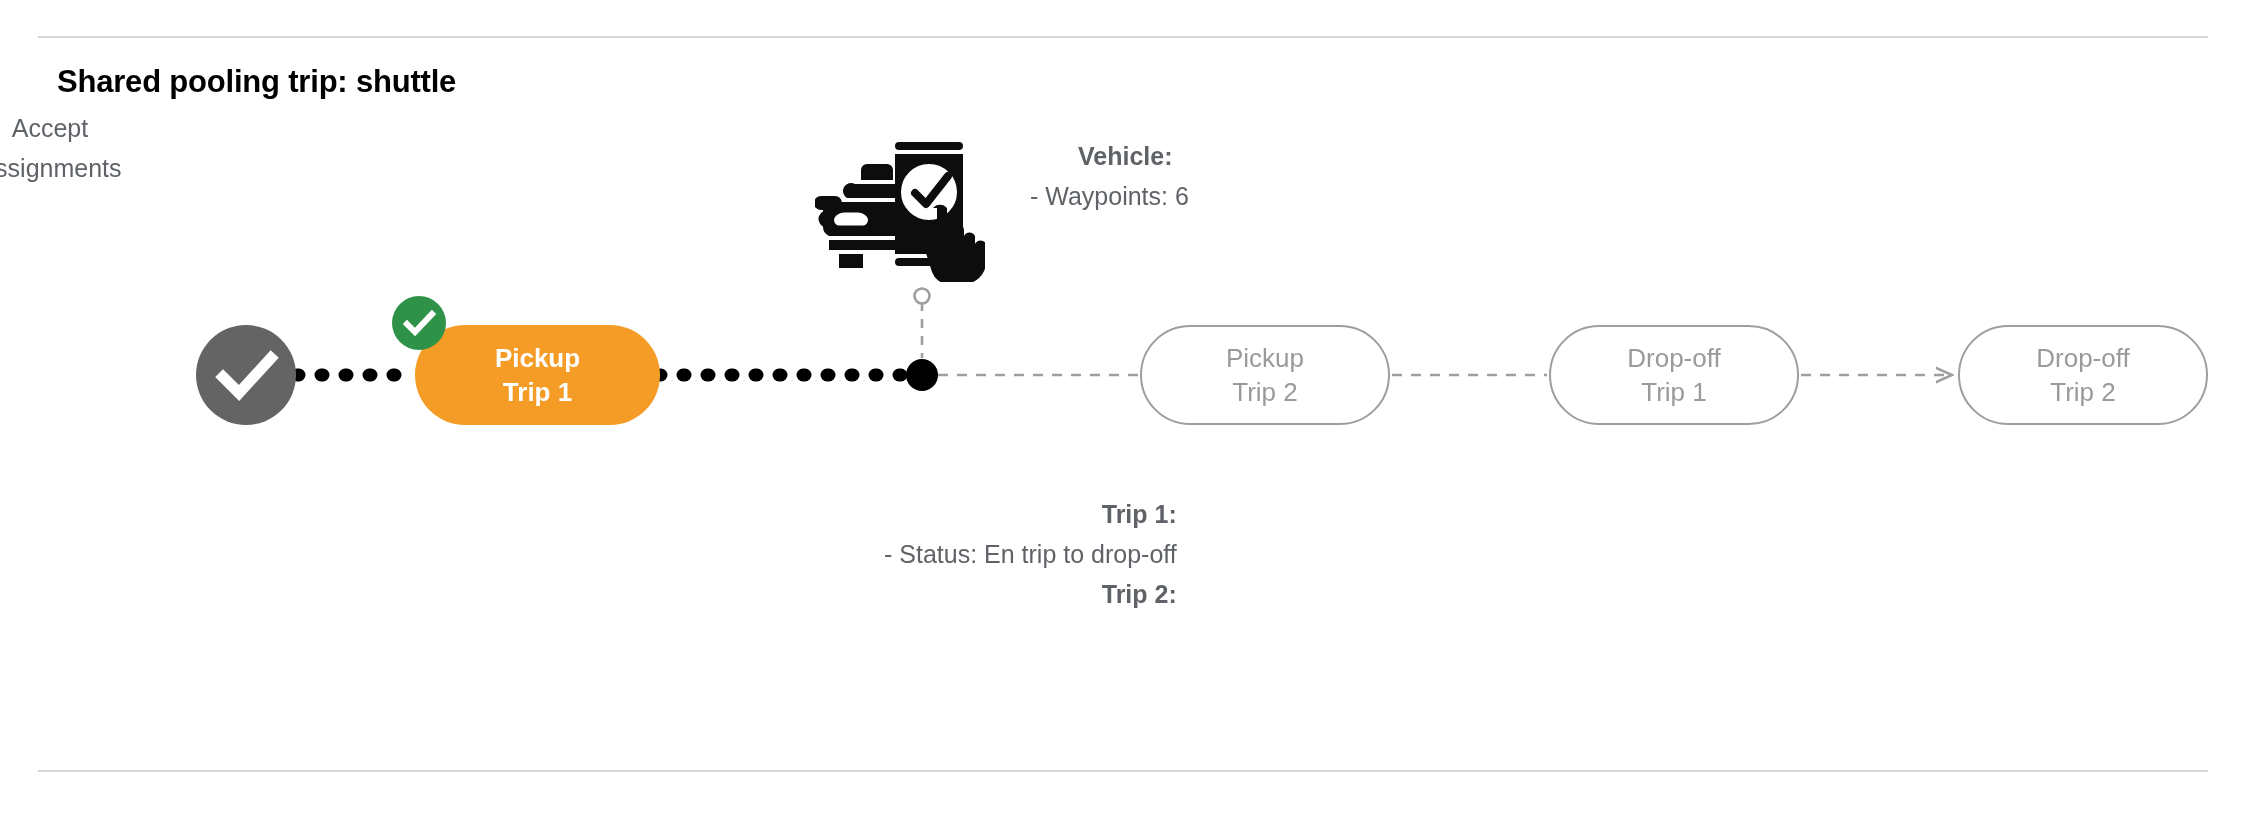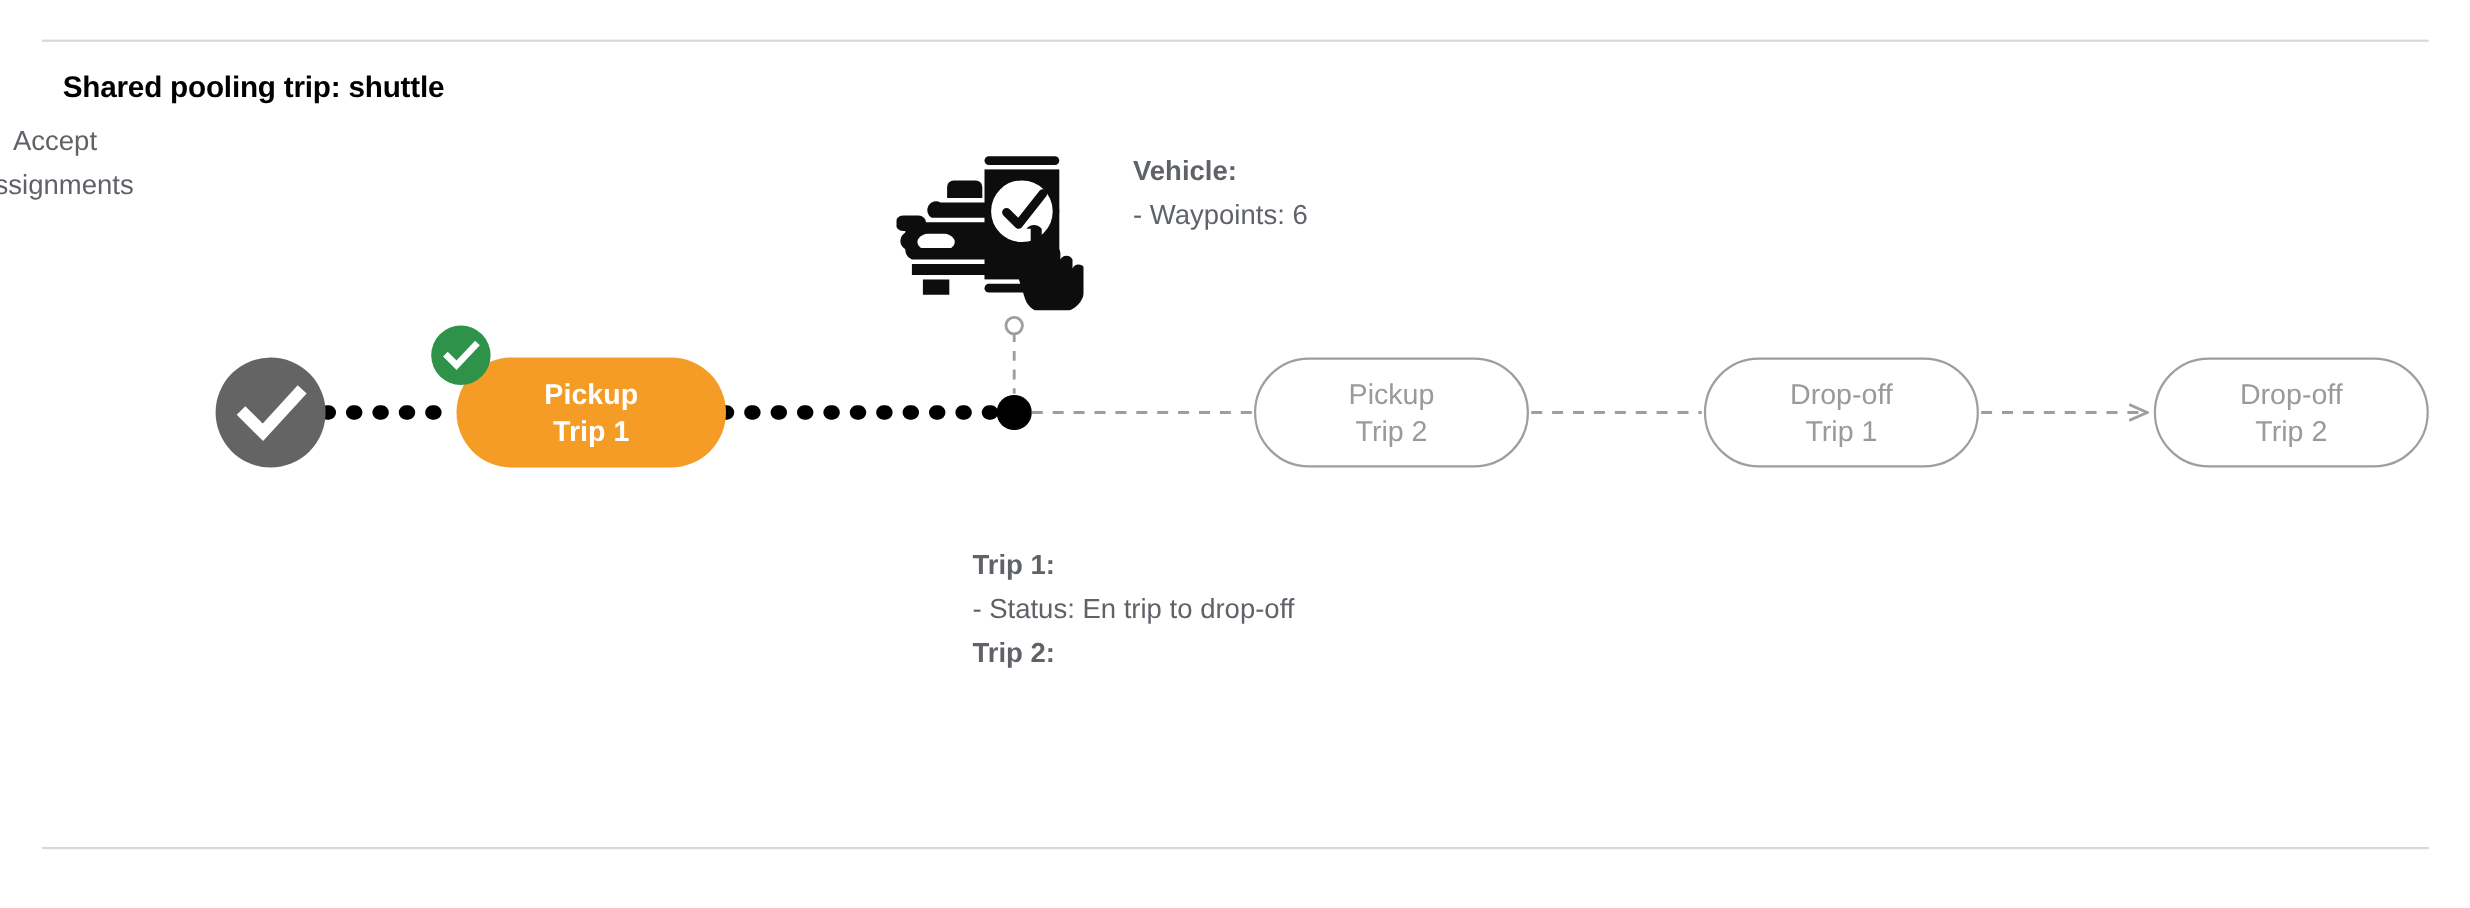--- a/index.html
+++ b/index.html
@@ -22,21 +22,21 @@
     height: 2px;
     background: #d6d8da;
   }
   .divider.top { top: 36px; }
   .divider.bottom { top: 770px; }
 
   .page-title {
     position: absolute;
     left: 57px;
     top: 64px;
-    font-size: 27px;
+    font-size: 31px;
     font-weight: bold;
     color: #000000;
     letter-spacing: -0.2px;
     white-space: nowrap;
   }
 
   
   #flow-svg {
     position: absolute;
     left: 0;
@@ -134,34 +134,34 @@
   }
   .vehicle-callout {
     position: absolute;
     left: 1030px;
     top: 136px;
     font-size: 25px;
     line-height: 40px;
     color: #5f6368;
     white-space: nowrap;
   }
-  .vehicle-callout .hdr { font-weight: bold; }
+  .vehicle-callout .hdr { font-weight: bold; margin-left: 48px; }
 
   
   .trips-callout {
     position: absolute;
     left: 884px;
     top: 494px;
     font-size: 25px;
     line-height: 40px;
     color: #5f6368;
     white-space: nowrap;
   }
   .trips-callout .hdr { font-weight: bold; color: #5f6368; }
-  .trips-callout .row { display: block; }
+  .trips-callout .row { display: block; text-align: right; }
 </style>
 </head>
 <body>
 
 <div class="divider top"></div>
 
 <div class="page-title">Shared pooling trip: shuttle</div>
 
 <svg id="flow-svg" viewBox="0 0 2245 825">
   <defs>

